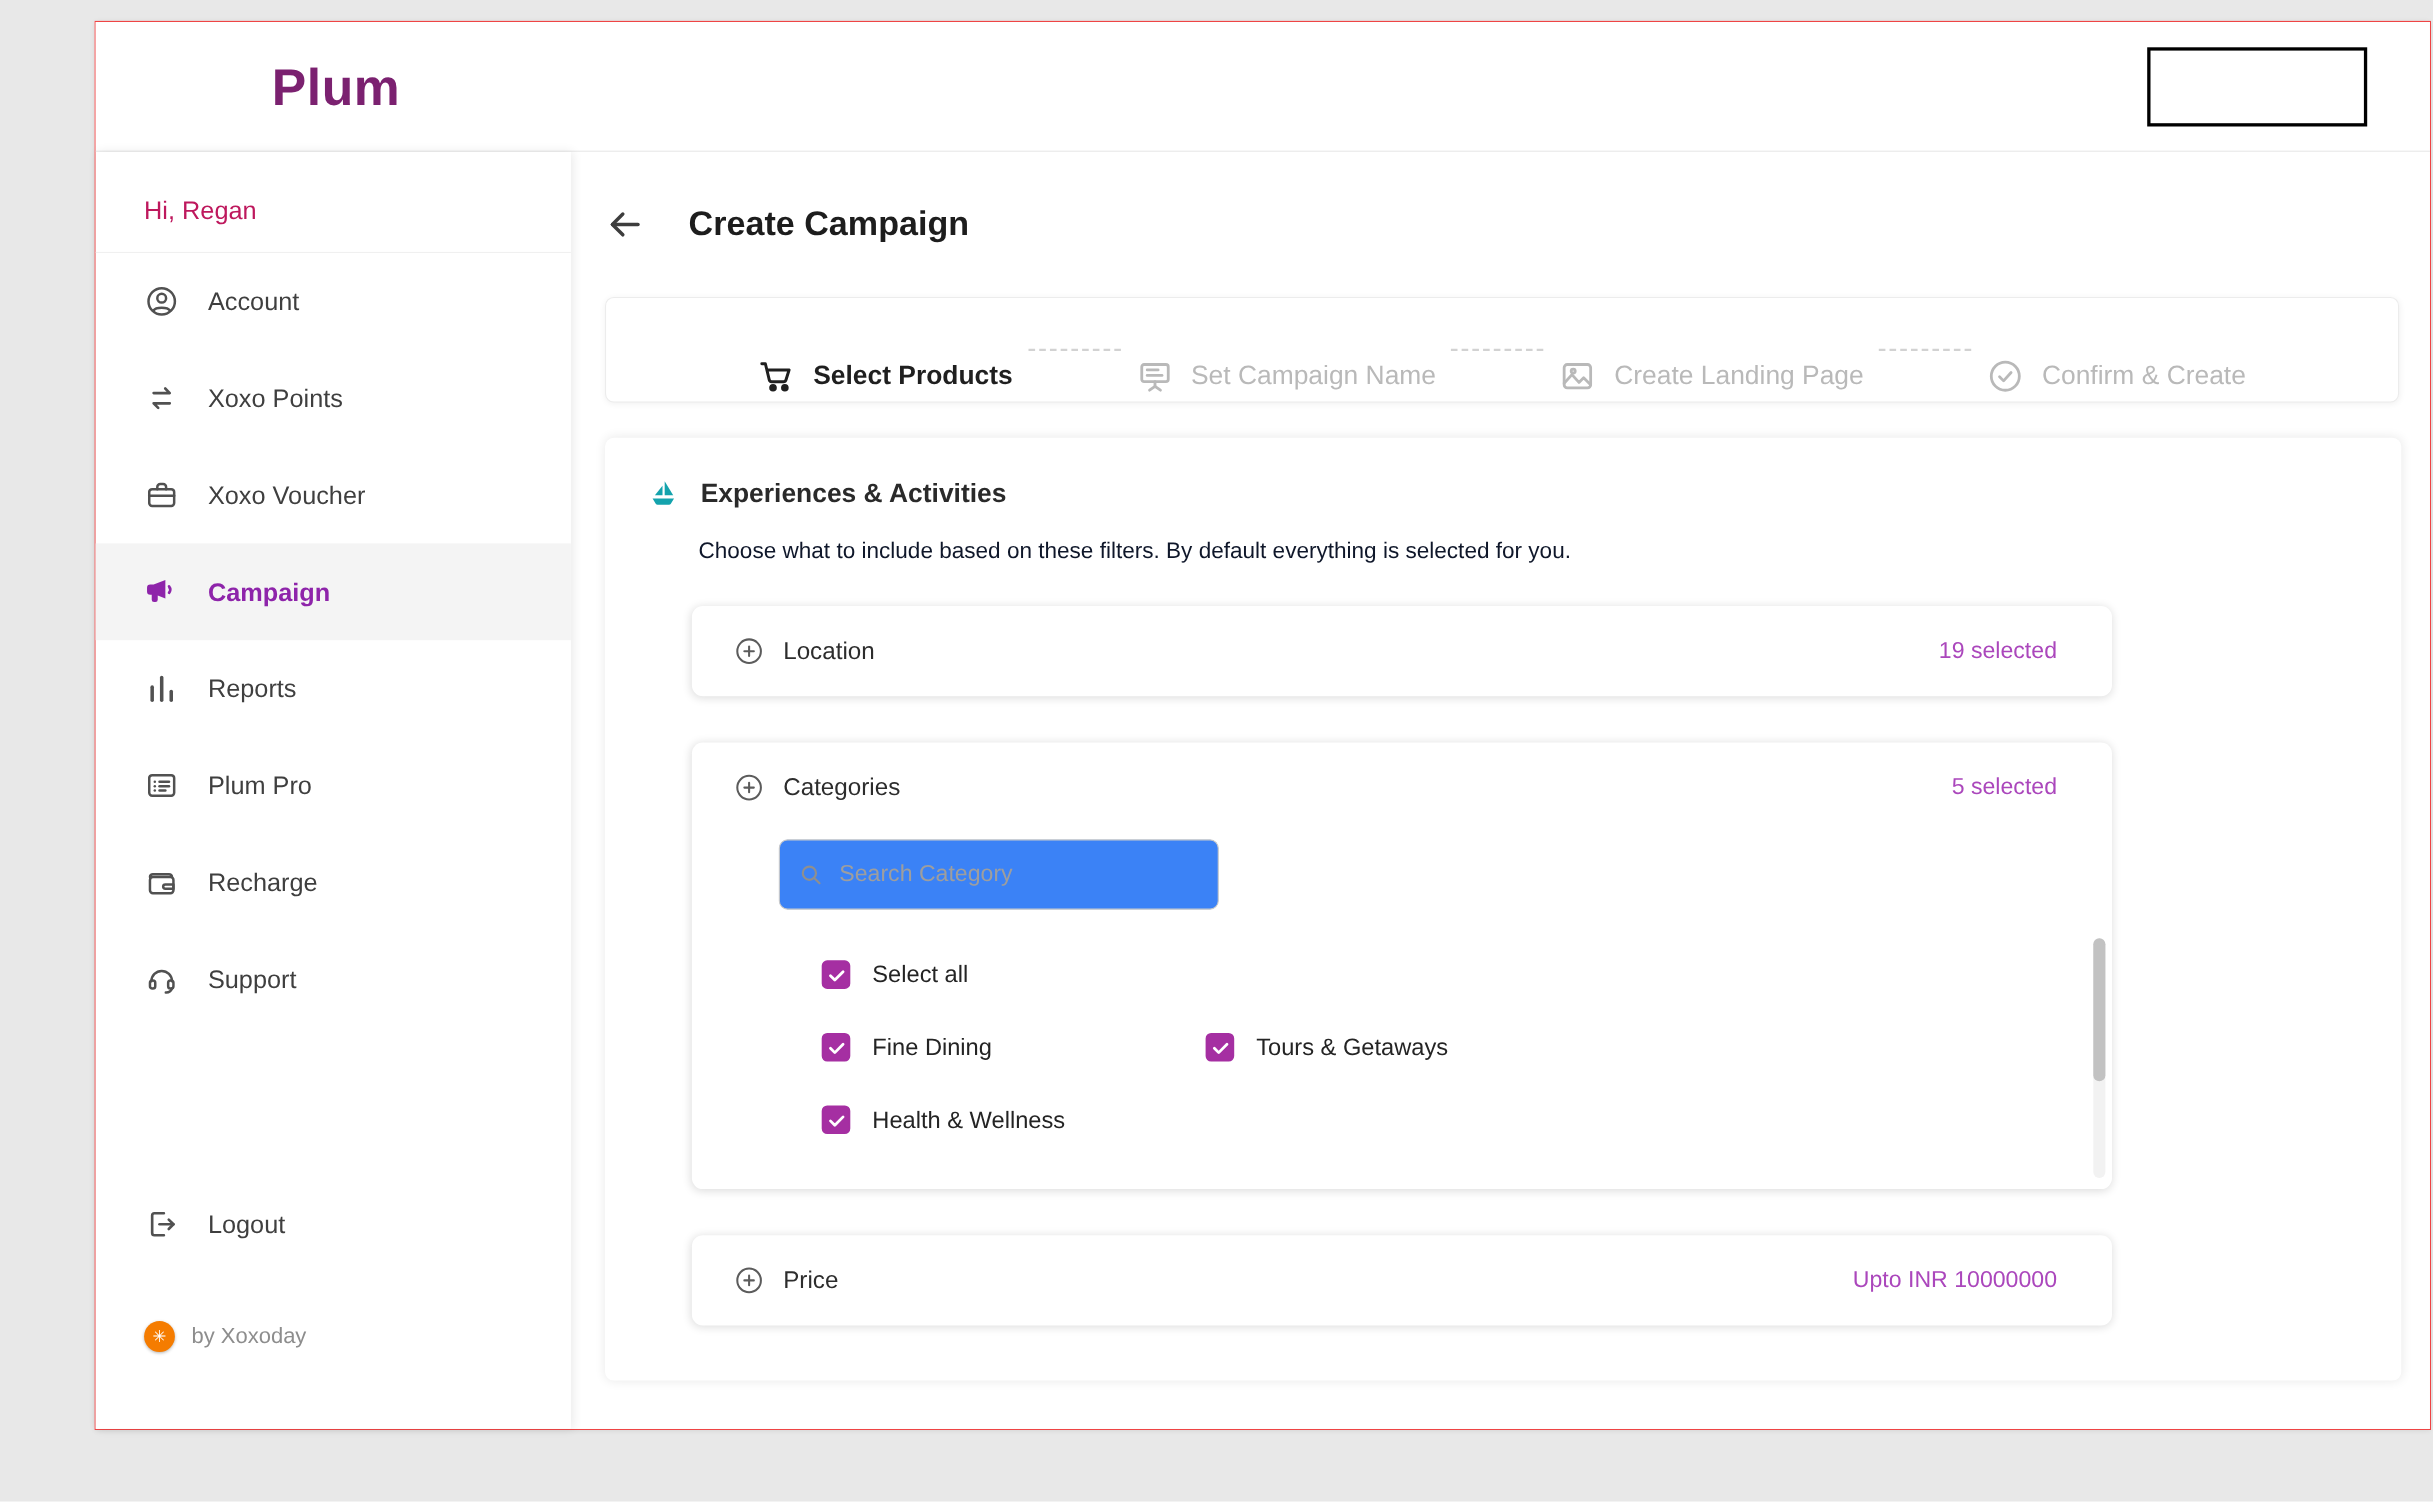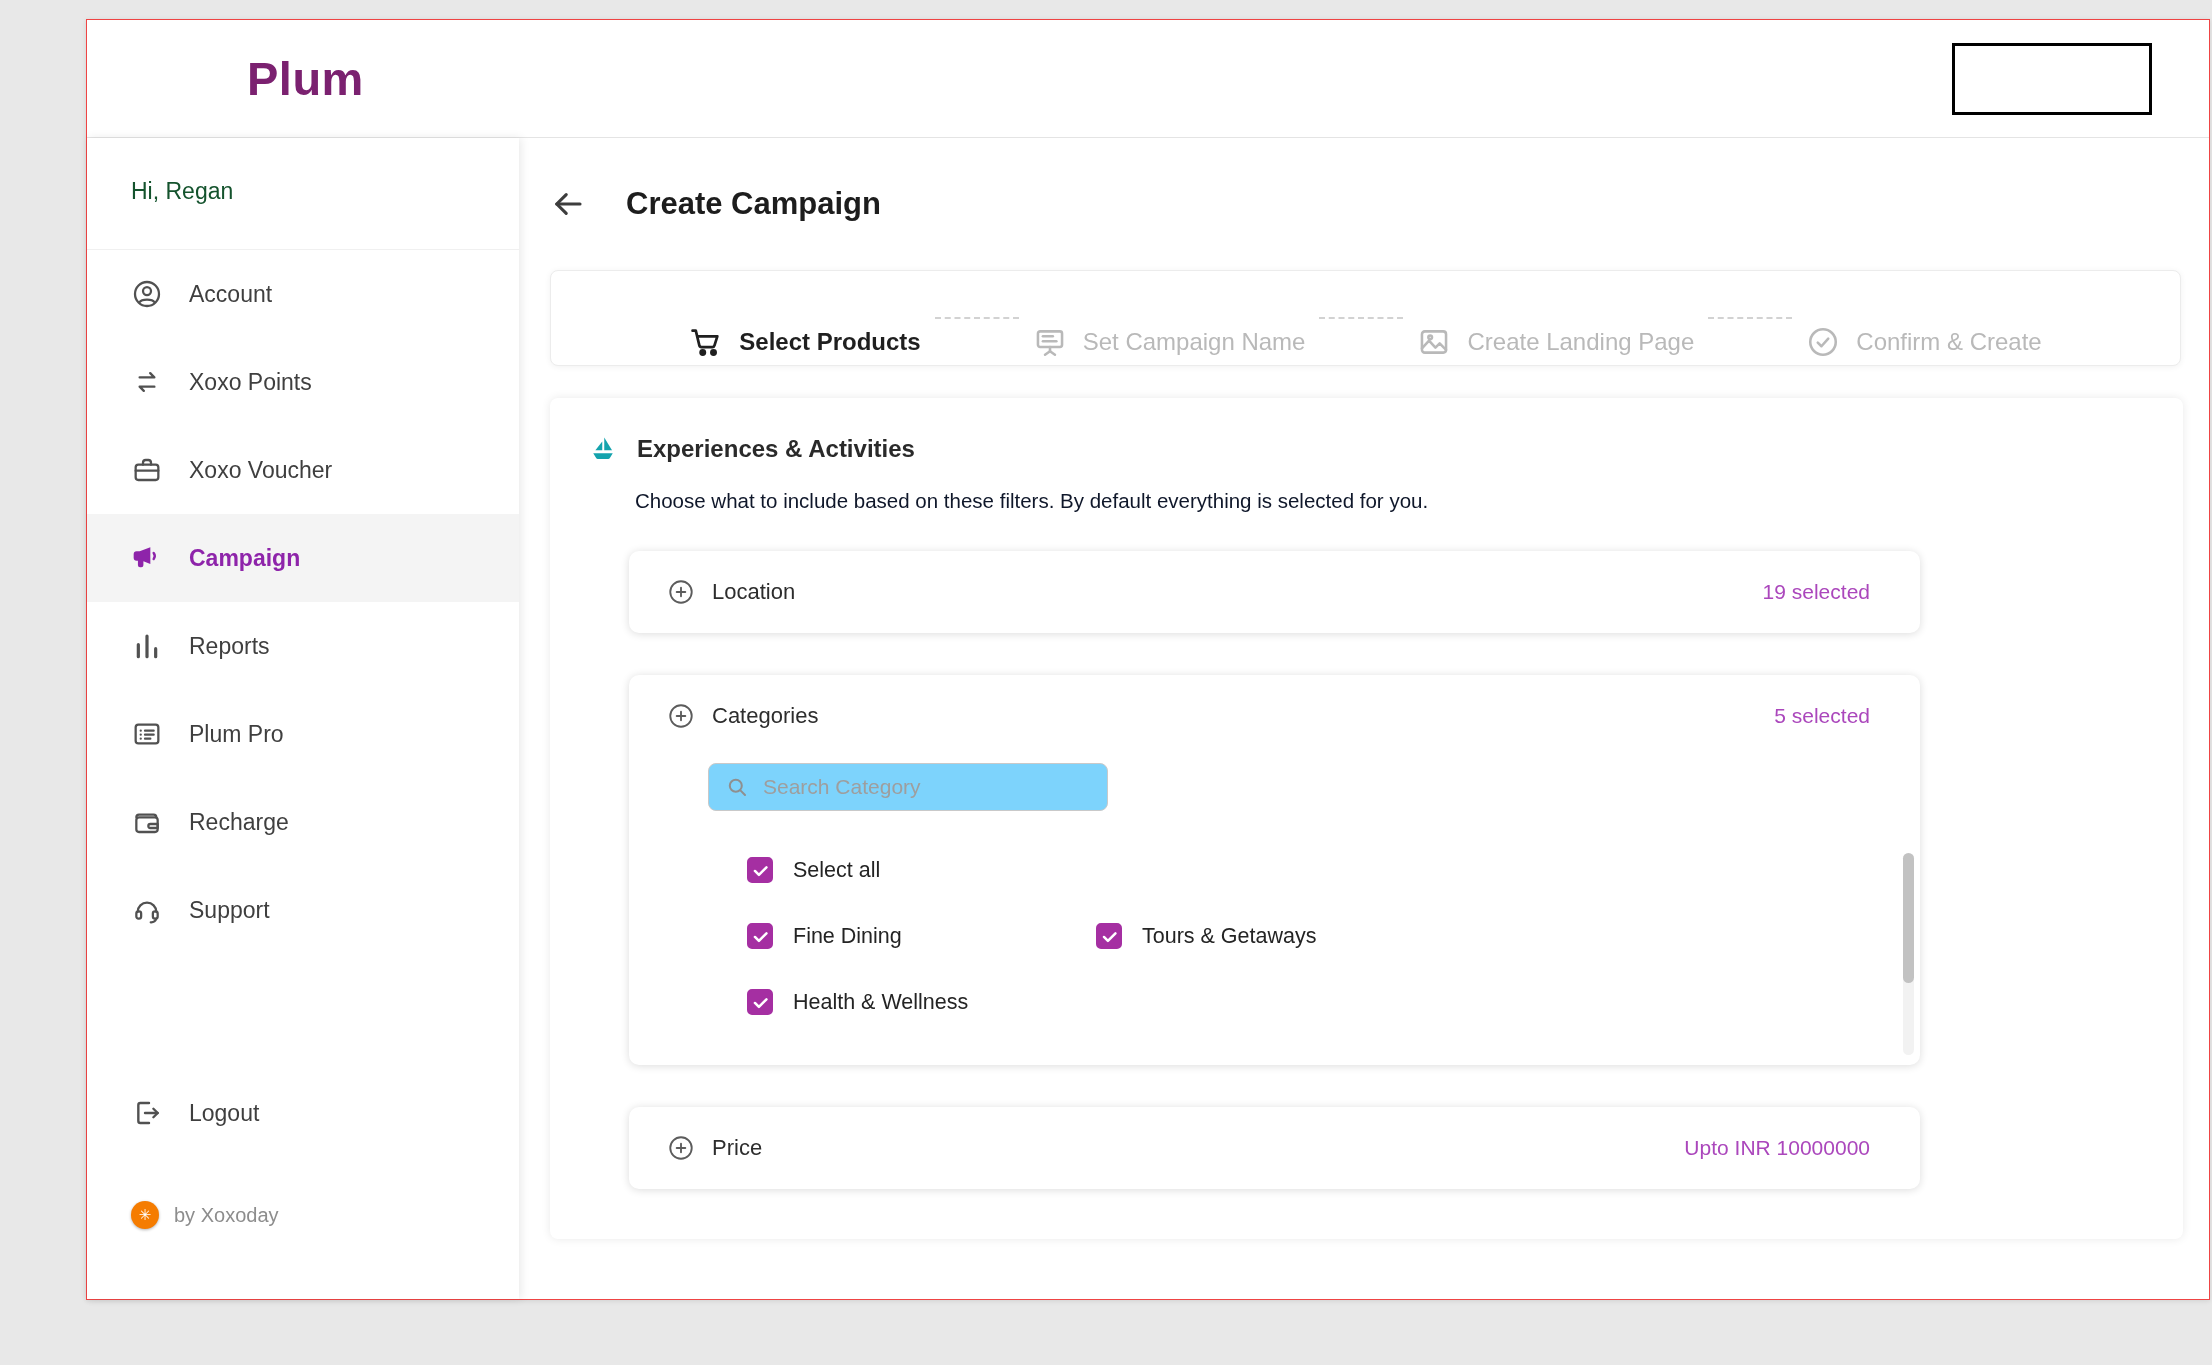--- a/index.html
+++ b/index.html
@@ -21,21 +21,21 @@
   }
   
   .header { height:118px; flex:0 0 auto; border-bottom:1px solid #e4e4e4; display:flex; align-items:center; background:#fff; }
   .logo { margin-left:160px; font-size:47px; font-weight:bold; color:#7b2170; letter-spacing:.5px; }
   .header-box { margin-left:auto; margin-right:57px; width:200px; height:72px; border:3px solid #000; background:#fff; }
 
   .app-body { flex:1; display:flex; min-height:0; }
 
   
   .sidebar { width:432px; flex:0 0 auto; background:#fff; box-shadow:2px 0 9px rgba(0,0,0,.09); display:flex; flex-direction:column; position:relative; z-index:2; }
-  .greeting { padding:40px 0 44px 44px; color:#14532d; font-size:23px; border-bottom:1px solid #f0f0f0; }
+  .greeting { padding:40px 0 24px 44px; color:#be185d; font-size:23px; border-bottom:1px solid #f0f0f0; }
   .nav { display:flex; flex-direction:column; }
   .nav-item { height:88px; display:flex; align-items:center; padding-left:44px; gap:26px; font-size:23px; color:#3f3f3f; cursor:pointer; }
   .nav-item.active { background:#f4f4f4; color:#8e24aa; font-weight:bold; }
   .nav-icon { width:32px; height:32px; color:#515151; display:flex; flex:0 0 auto; }
   .nav-icon svg { width:100%; height:100%; }
   .nav-item.active .nav-icon { color:#8e24aa; }
   .logout-item { margin-top:auto; }
   .sidebar-footer { display:flex; align-items:center; gap:15px; padding:44px 0 70px 44px; color:#8d8d8d; font-size:20px; }
   .xoxoday-badge { width:28px; height:28px; border-radius:50%; background:#f57c00; color:#fff; display:flex; align-items:center; justify-content:center; font-size:15px; box-shadow:0 1px 3px rgba(0,0,0,.3); }
 
@@ -64,21 +64,21 @@
   .filter-row { display:flex; align-items:center; height:82px; padding:0 50px 0 38px; cursor:pointer; }
   .plus-icon { width:28px; height:28px; color:#5c5c5c; margin-right:17px; flex:0 0 auto; cursor:pointer; }
   .plus-icon svg { width:100%; height:100%; }
   .filter-label { font-size:22px; color:#2d2d2d; }
   .filter-value { margin-left:auto; font-size:21px; color:#ab47bc; }
 
   .location-card { margin-top:36px; }
   .categories-card { margin-top:42px; position:relative; padding-bottom:30px; }
   .price-card { margin-top:42px; }
 
-  .search-box { margin:6px 0 0 79px; width:400px; height:48px; border:1px solid #c9c9c9; border-radius:8px; display:flex; align-items:center; padding:0 16px; gap:12px; background:#7dd3fc; }
+  .search-box { margin:6px 0 0 79px; width:400px; height:64px; border:1px solid #c9c9c9; border-radius:8px; display:flex; align-items:center; padding:0 16px; gap:12px; background:#3b82f6; }
   .search-icon { width:24px; height:24px; color:#8f8f8f; flex:0 0 auto; }
   .search-icon svg { width:100%; height:100%; }
   .search-input { border:none; outline:none; flex:1; font-size:21px; color:#333; font-family:inherit; background:transparent; }
   .search-input::placeholder { color:#9e9e9e; }
 
   .cb-grid { margin:26px 0 0 118px; display:grid; grid-template-columns:349px 640px; }
   .cb-item { height:66px; display:flex; align-items:center; gap:20px; cursor:pointer; }
   .cb-item.full { grid-column:1 / -1; }
   .checkbox { width:26px; height:26px; border-radius:5px; border:2px solid #ad4ba9; background:#fff; display:flex; align-items:center; justify-content:center; flex:0 0 auto; }
   .cb-item.checked .checkbox { background:#a52fa2; border-color:#a52fa2; }

